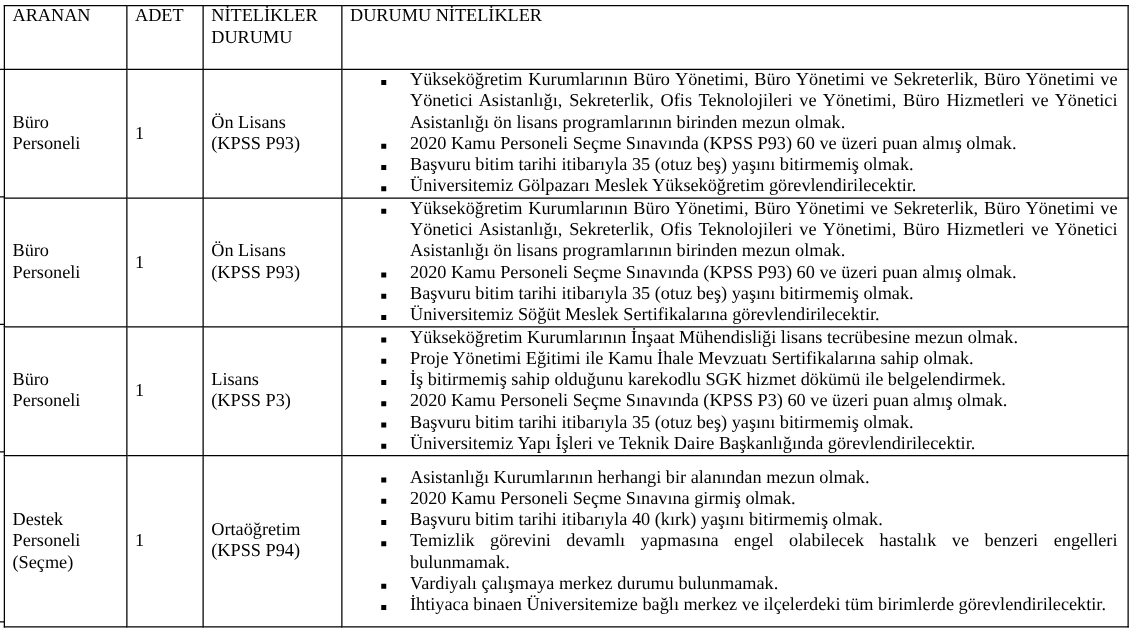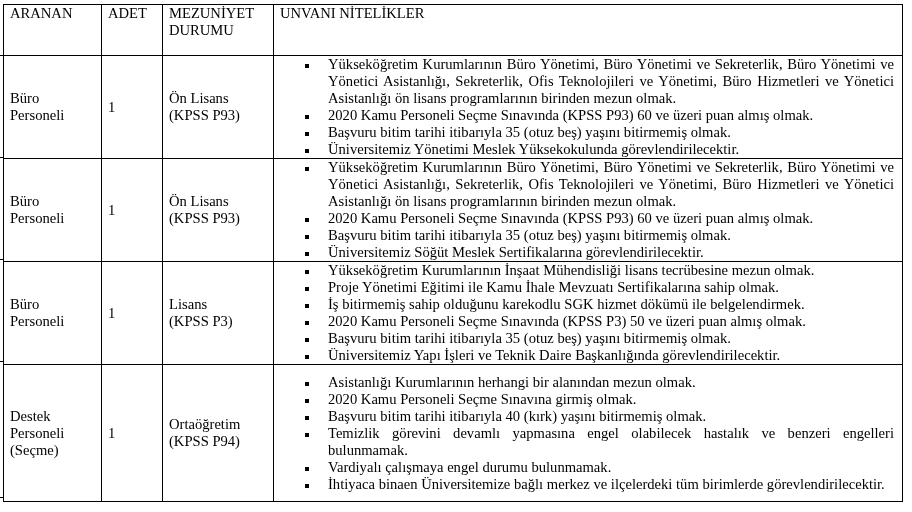--- a/index.html
+++ b/index.html
@@ -37,42 +37,42 @@
     <col style="width:98px">
       <col style="width:61px">
       <col style="width:111px">
       <col style="width:629px">
   </colgroup>
   <tbody>
       <tr class="head-row">
     <th><span>ARANAN</span></th>
     <th><span>ADET</span></th>
     <th>
-      <span class="line">MEZUNİYET</span>
+      <span class="line">NİTELİKLER</span>
       <span class="line">DURUMU</span>
     </th>
-    <th><span>UNVANI NİTELİKLER</span></th>
+    <th><span>DURUMU NİTELİKLER</span></th>
   </tr>
 
   <tr class="row-std">
     <td>
       <span class="line">Büro</span>
       <span class="line">Personeli</span>
     </td>
     <td class="count-cell">1</td>
     <td>
       <span class="line">Ön Lisans</span>
       <span class="line">(KPSS P93)</span>
     </td>
     <td>
       <ul class="reqs">
         <li><span class="bullet"></span><span>Yükseköğretim Kurumlarının Büro Yönetimi, Büro Yönetimi ve Sekreterlik, Büro Yönetimi ve Yönetici Asistanlığı, Sekreterlik, Ofis Teknolojileri ve Yönetimi, Büro Hizmetleri ve Yönetici Asistanlığı ön lisans programlarının birinden mezun olmak.</span></li>
         <li><span class="bullet"></span><span>2020 Kamu Personeli Seçme Sınavında (KPSS P93) 60 ve üzeri puan almış olmak.</span></li>
         <li><span class="bullet"></span><span>Başvuru bitim tarihi itibarıyla 35 (otuz beş) yaşını bitirmemiş olmak.</span></li>
-        <li><span class="bullet"></span><span>Üniversitemiz Yönetimi Meslek Yüksekokulunda görevlendirilecektir.</span></li>
+        <li><span class="bullet"></span><span>Üniversitemiz Gölpazarı Meslek Yükseköğretim görevlendirilecektir.</span></li>
       </ul>
     </td>
   </tr>
 
   <tr class="row-std">
     <td>
       <span class="line">Büro</span>
       <span class="line">Personeli</span>
     </td>
     <td class="count-cell">1</td>
@@ -98,21 +98,21 @@
     <td class="count-cell">1</td>
     <td>
       <span class="line">Lisans</span>
       <span class="line">(KPSS P3)</span>
     </td>
     <td>
       <ul class="reqs">
         <li><span class="bullet"></span><span>Yükseköğretim Kurumlarının İnşaat Mühendisliği lisans tecrübesine mezun olmak.</span></li>
         <li><span class="bullet"></span><span>Proje Yönetimi Eğitimi ile Kamu İhale Mevzuatı Sertifikalarına sahip olmak.</span></li>
         <li><span class="bullet"></span><span>İş bitirmemiş sahip olduğunu karekodlu SGK hizmet dökümü ile belgelendirmek.</span></li>
-        <li><span class="bullet"></span><span>2020 Kamu Personeli Seçme Sınavında (KPSS P3) 50 ve üzeri puan almış olmak.</span></li>
+        <li><span class="bullet"></span><span>2020 Kamu Personeli Seçme Sınavında (KPSS P3) 60 ve üzeri puan almış olmak.</span></li>
         <li><span class="bullet"></span><span>Başvuru bitim tarihi itibarıyla 35 (otuz beş) yaşını bitirmemiş olmak.</span></li>
         <li><span class="bullet"></span><span>Üniversitemiz Yapı İşleri ve Teknik Daire Başkanlığında görevlendirilecektir.</span></li>
       </ul>
     </td>
   </tr>
 
   <tr class="row-tall">
     <td>
       <span class="line">Destek</span>
       <span class="line">Personeli</span>
@@ -122,21 +122,21 @@
     <td>
       <span class="line">Ortaöğretim</span>
       <span class="line">(KPSS P94)</span>
     </td>
     <td>
       <ul class="reqs">
         <li><span class="bullet"></span><span>Asistanlığı Kurumlarının herhangi bir alanından mezun olmak.</span></li>
         <li><span class="bullet"></span><span>2020 Kamu Personeli Seçme Sınavına girmiş olmak.</span></li>
         <li><span class="bullet"></span><span>Başvuru bitim tarihi itibarıyla 40 (kırk) yaşını bitirmemiş olmak.</span></li>
         <li><span class="bullet"></span><span>Temizlik görevini devamlı yapmasına engel olabilecek hastalık ve benzeri engelleri bulunmamak.</span></li>
-        <li><span class="bullet"></span><span>Vardiyalı çalışmaya engel durumu bulunmamak.</span></li>
+        <li><span class="bullet"></span><span>Vardiyalı çalışmaya merkez durumu bulunmamak.</span></li>
         <li><span class="bullet"></span><span>İhtiyaca binaen Üniversitemize bağlı merkez ve ilçelerdeki tüm birimlerde görevlendirilecektir.</span></li>
       </ul>
     </td>
   </tr>
 </tbody>
   </table>
 
 <div class="rule-ext" style="top:55px"></div>
 <div class="rule-ext" style="top:157px"></div>
 <div class="rule-ext" style="top:259px"></div>

